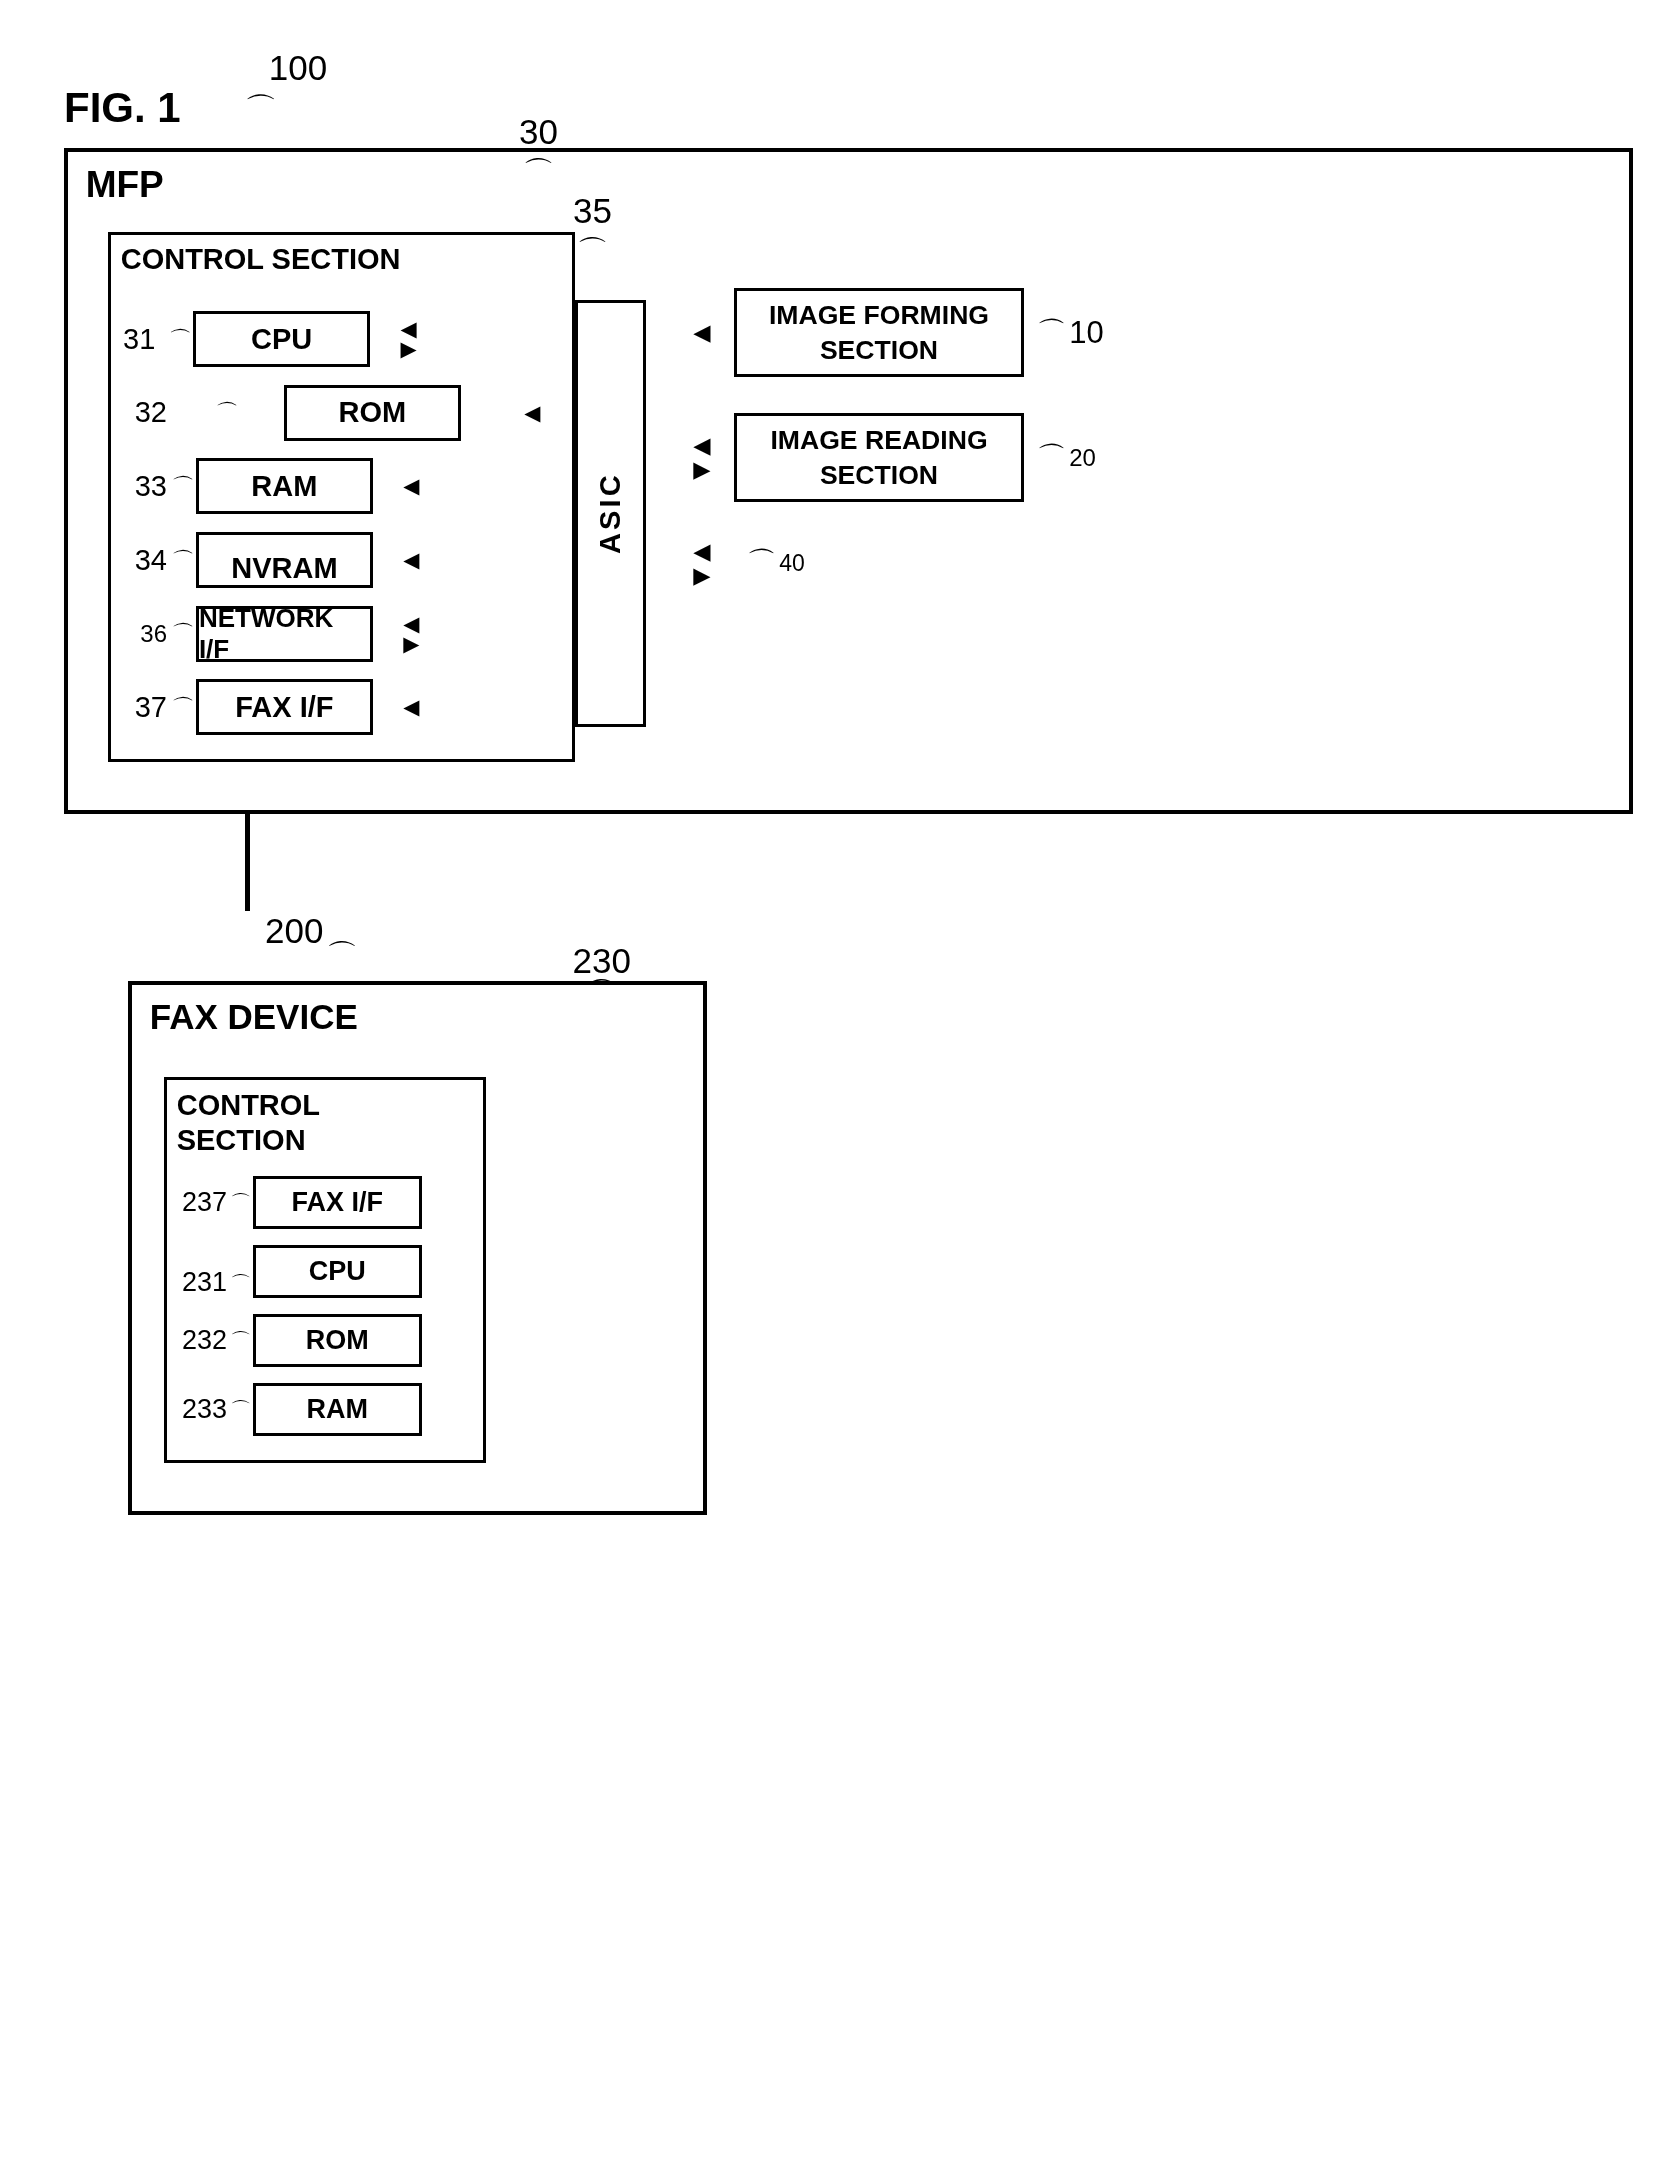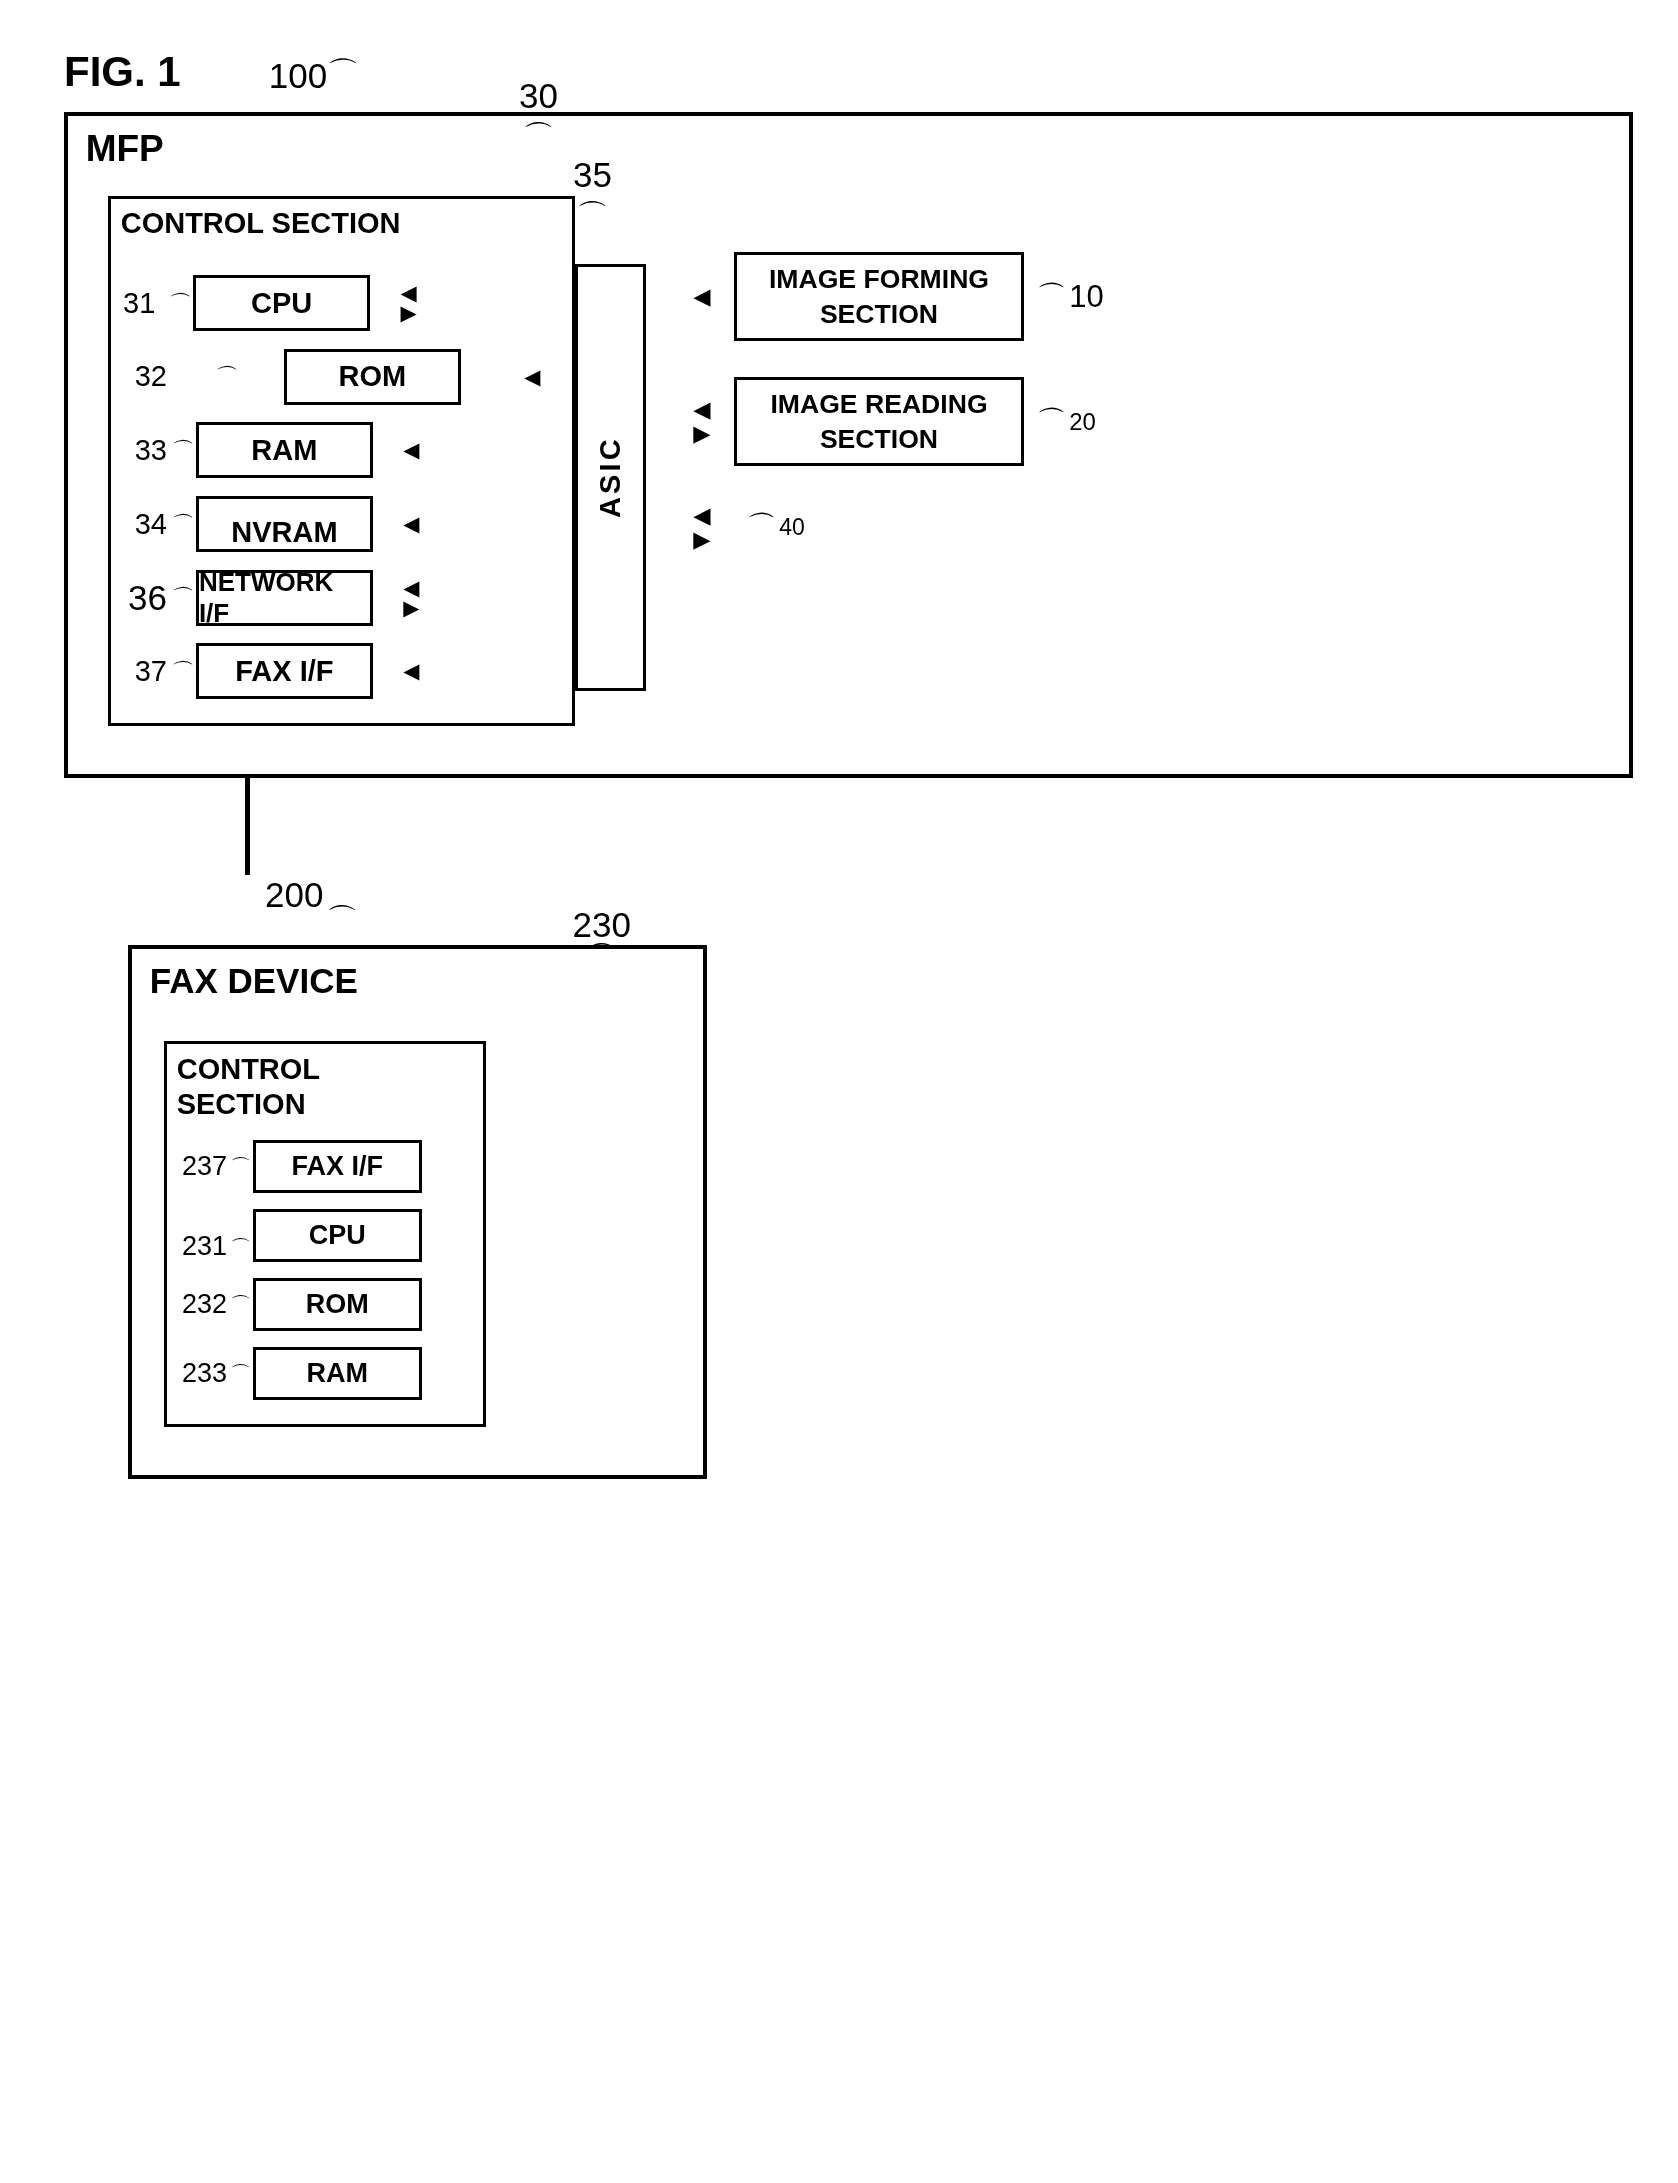--- a/index.html
+++ b/index.html
@@ -11,21 +11,21 @@
       padding: 48px 64px;
     }
   </style>
 </head>
 <body>
 
 <div>
 
   <div style="display:flex; align-items:flex-end; margin-bottom:16px;">
     <span style="font-size:42px; font-weight:bold; margin-right:64px;">FIG. 1</span>
-    <div style="display:flex; align-items:flex-end;">
+    <div style="display:flex; flex-direction:column; align-items:flex-start;">
       <span style="font-size:35px; margin-left:24px;">100</span>
       <span style="font-size:32px;">⌒</span>
     </div>
   </div>
 
   <div style="border:4px solid #000; padding:40px 40px 48px 40px; position:relative; width:1569px; margin-bottom:0;">
 
     <span style="font-size:37px; font-weight:bold; position:absolute; top:12px; left:17.7px;">MFP</span>
 
     <div style="position:absolute; top:-40px; left:451px; display:flex; flex-direction:column; align-items:center;">
@@ -84,21 +84,21 @@
           <span style="font-size:22.5px; margin-right:1.6px;">⌒</span>
           <div style="border:3.2px solid #000; width:177px; height:56px; display:flex; align-items:flex-end; justify-content:center; font-size:29px; font-weight:bold; flex-shrink:0;">
             <span>NVRAM</span>
           </div>
           <div style="display:flex; flex-direction:column; align-items:center; margin:0 6.4px; width:64px;">
             <span style="font-size:21px;">◀</span>
           </div>
         </div>
 
         <div style="display:flex; align-items:center; margin-top:17.7px; position:relative;">
-          <span style="font-size:35px; width:44px; text-align:right; margin-right:4.8px; flex-shrink:0;">36</span>
+          <span style="font-size:24px; width:44px; text-align:right; margin-right:4.8px; flex-shrink:0;">36</span>
           <span style="font-size:22.5px; margin-right:1.6px;">⌒</span>
           <div style="border:3.2px solid #000; width:177px; height:56px; display:flex; align-items:center; justify-content:center; font-size:26px; font-weight:bold; flex-shrink:0;">
             <span>NETWORK I/F</span>
           </div>
           <div style="display:flex; flex-direction:column; align-items:center; margin:0 6.4px; width:64px;">
             <span style="font-size:21px;">◀</span>
             <span style="font-size:21px; margin-top:-4px;">▶</span>
           </div>
         </div>
 

